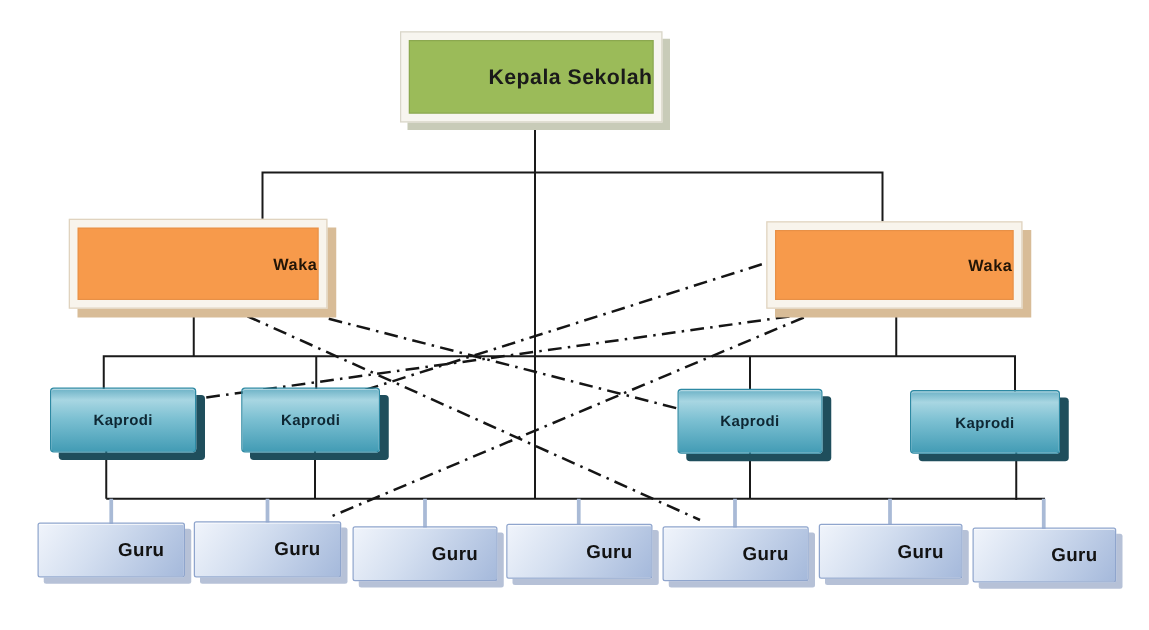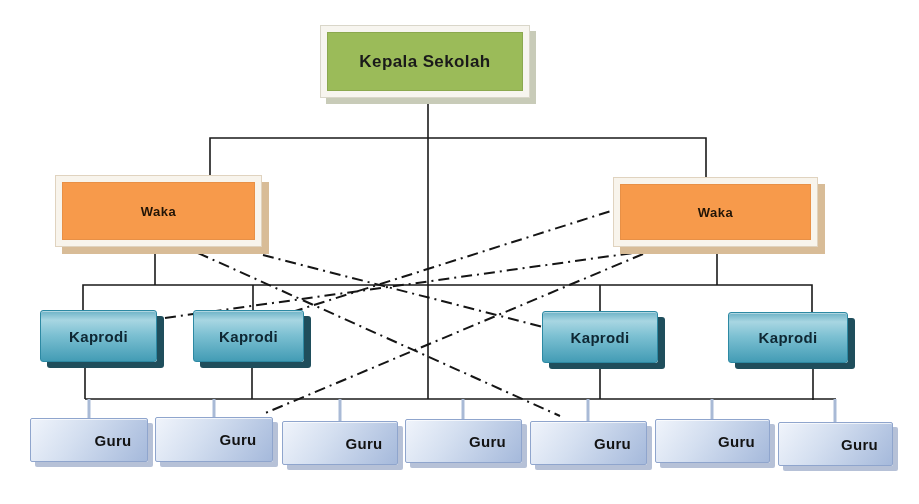--- a/index.html
+++ b/index.html
@@ -7,41 +7,41 @@
     position:relative;width:919px;height:504px;background:#ffffff;
     overflow:hidden;font-family:"Liberation Sans",sans-serif;
   }
   #wires{position:absolute;left:0;top:0;z-index:1;}
   .node{
     position:absolute;z-index:2;display:flex;align-items:center;justify-content:center;
     font-weight:bold;box-sizing:border-box;
   }
   .framebox{padding:0;}
   .framebox .fill{
-    position:absolute;inset:6px;display:flex;align-items:center;justify-content:center;
+    position:absolute;inset:6px;display:flex;align-items:center;justify-content:flex-end;
   }
   .root{
     background:var(--root-frame);border:1px solid var(--root-frame_border);
     box-shadow:6px 6px 0 var(--root-shadow);font-size:17px;color:var(--root-text);
     letter-spacing:.4px;
   }
   .root .fill{background:var(--root-fill);border:1px solid rgba(0,0,0,0.10);}
   .waka{
     background:var(--waka-frame);border:1px solid var(--waka-frame_border);
     box-shadow:7px 7px 0 var(--waka-shadow);font-size:13px;color:var(--waka-text);
     letter-spacing:.5px;
   }
   .waka .fill{background:var(--waka-fill);border:1px solid rgba(0,0,0,0.06);}
   .kaprodi{
     background:linear-gradient(180deg,
       var(--kaprodi-fill_edge) 0%,var(--kaprodi-fill_light) 18%,
       var(--kaprodi-fill_mid) 48%,var(--kaprodi-fill_bottom) 100%);
     border:1.5px solid var(--kaprodi-border);border-radius:3px;
     box-shadow:7px 6px 0 var(--kaprodi-shadow), inset 0 1px 0 rgba(255,255,255,.45);
-    font-size:15px;color:var(--kaprodi-text);letter-spacing:.3px;
+    font-size:12px;color:var(--kaprodi-text);letter-spacing:.3px;
   }
   .guru{
     background:linear-gradient(125deg,
       var(--guru-fill_light) 0%,var(--guru-fill_mid) 40%,var(--guru-fill_dark) 100%);
     border:1px solid var(--guru-border);border-radius:2px;
     box-shadow:5px 5px 0 var(--guru-shadow), inset 0 1px 0 rgba(255,255,255,.7);
     font-size:15px;color:var(--guru-text);letter-spacing:.3px;padding-left:48px;
   }
   .label{pointer-events:none;}
 </style>

